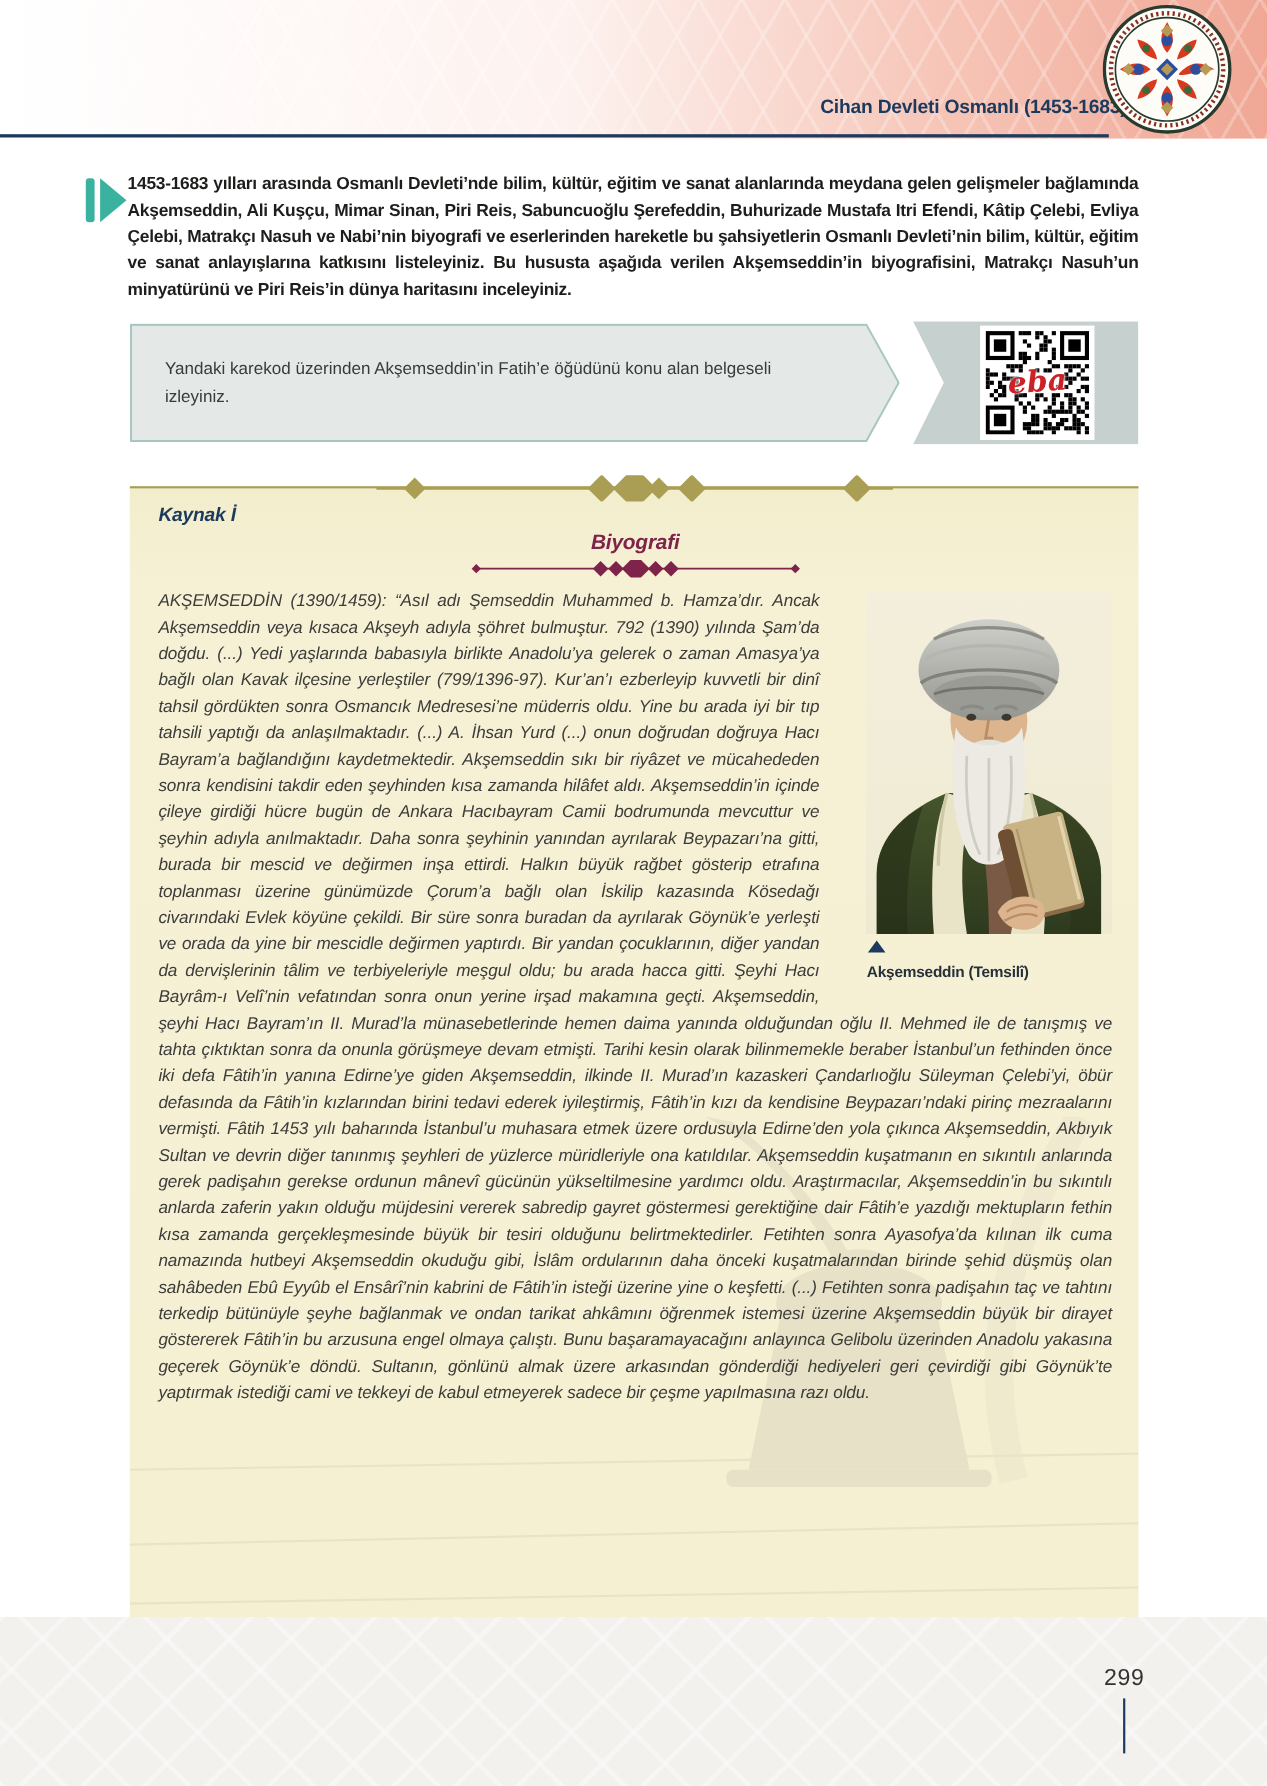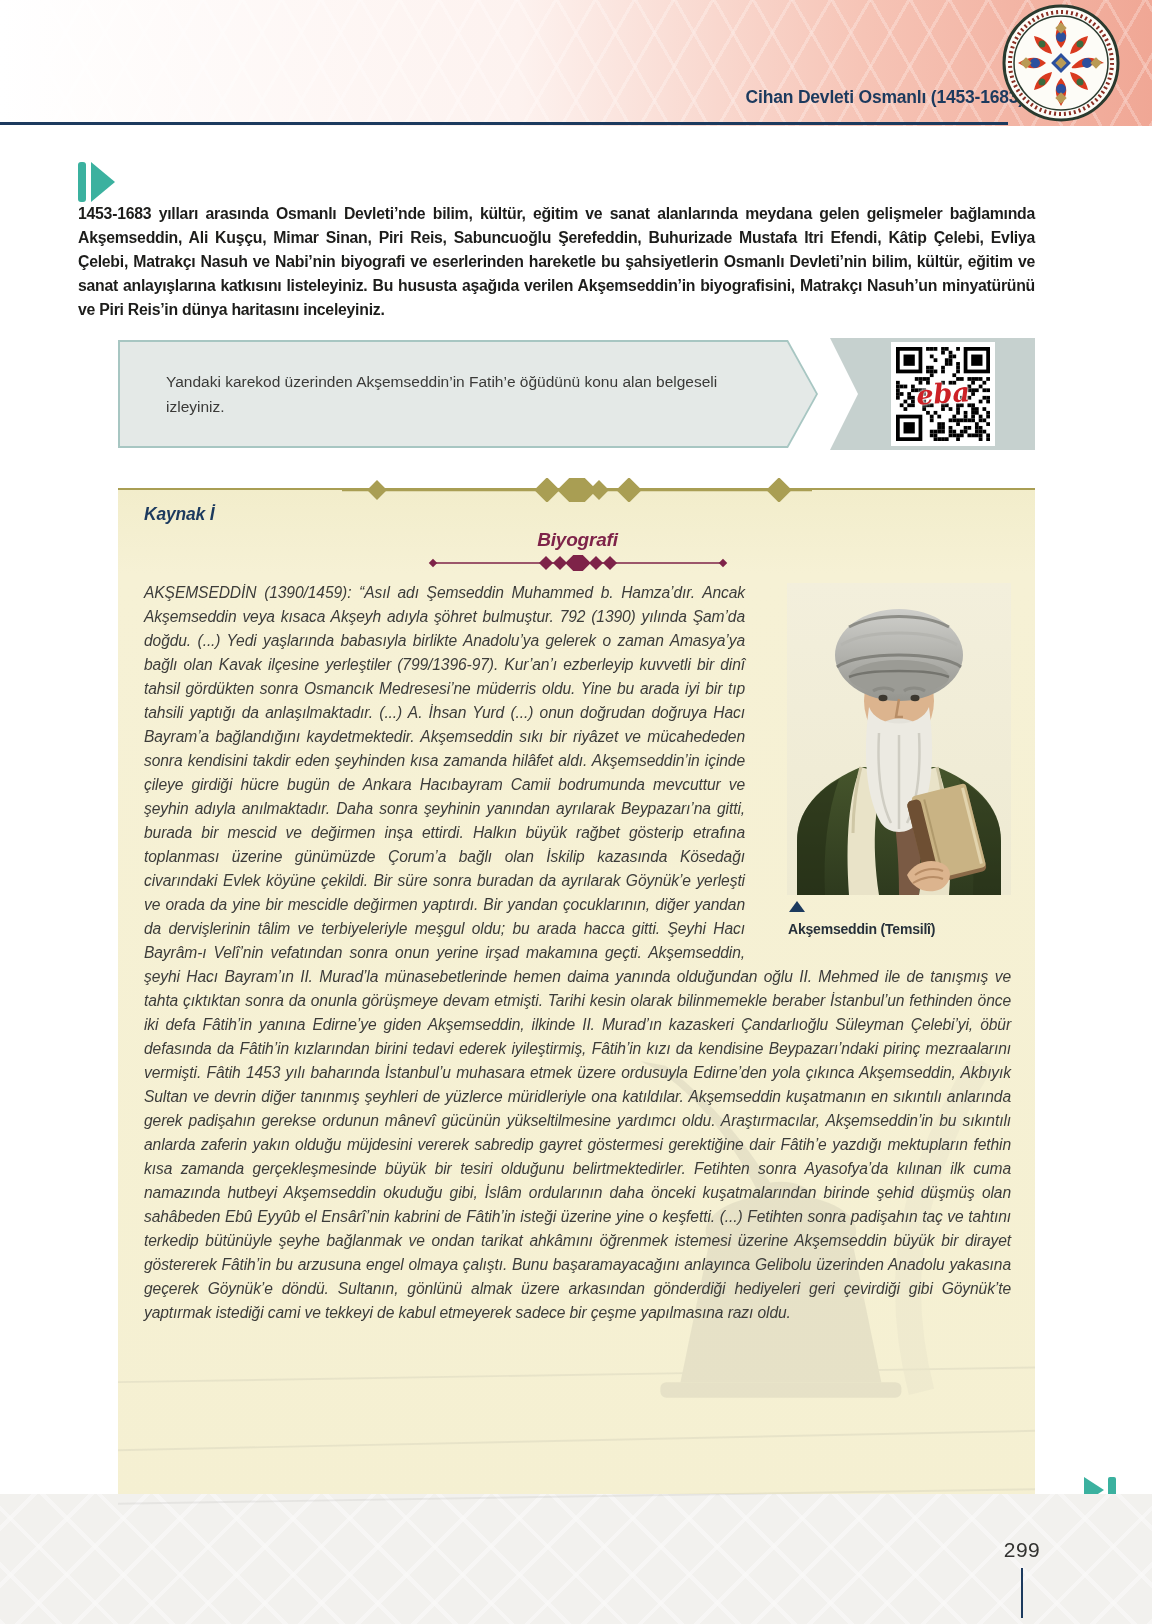--- a/index.html
+++ b/index.html
@@ -21,41 +21,41 @@
       repeating-linear-gradient(-60deg, rgba(255,255,255,.55) 0 3px, transparent 3px 34px);
   }
   .header-title {
     position:absolute; right:128px; bottom:18px;
     font-size:17.5px; font-weight:bold; color:#1c3a5e; letter-spacing:-.2px;
   }
   .header-rule { position:absolute; left:0; top:122px; width:1008px; height:3px; background:#1c3a5e; }
   .medallion { position:absolute; left:1002px; top:4px; width:118px; height:118px; }
 
   
-  .directive { display:flex; margin:30px 117px 0 78px;flex-direction:column; }
+  .directive { display:flex; margin:30px 117px 0 78px; }
   .directive-icon { flex:0 0 38px; display:flex; align-items:flex-start; gap:5px; padding-top:6px; }
   .directive-icon .bar { width:8px; height:40px; background:#3bb19f; border-radius:3px; }
   .directive-icon .tri { width:0; height:0; border-left:24px solid #3bb19f; border-top:20px solid transparent; border-bottom:20px solid transparent; }
   .directive-text {
     font-size:15.8px; font-weight:bold; line-height:24px; text-align:justify;
     letter-spacing:-.25px; color:#1d1d1b;
   }
 
   
   .qr-banner { position:relative; margin:16px 117px 0 118px; height:112px; }
   .qr-left-border {
     position:absolute; left:0; top:2px; bottom:2px; width:700px; background:#a7c6c2;
     clip-path:polygon(0 0, calc(100% - 30px) 0, 100% 50%, calc(100% - 30px) 100%, 0 100%);
   }
   .qr-left-inner {
     position:absolute; inset:2px; background:#e4e9e7;
     clip-path:polygon(0 0, calc(100% - 29px) 0, 100% 50%, calc(100% - 29px) 100%, 0 100%);
     display:flex; align-items:center;
   }
-  .qr-text { font-size:15.5px; color:#3a3a38; line-height:25px; padding:0 70px 0 46px; }
+  .qr-text { font-size:15.5px; color:#3a3a38; line-height:25px; padding:0 70px 0 30px; }
   .qr-right-panel {
     position:absolute; left:712px; right:0; top:0; bottom:0; background:#c6d1cf;
     clip-path:polygon(0 0, 100% 0, 100% 100%, 0 100%, 28px 50%);
     display:flex; align-items:center; justify-content:center;
   }
   .qr-code-wrap { position:relative; width:104px; height:104px; background:#ffffff; padding:5px; margin-left:20px; }
   .qr-code-wrap svg { width:94px; height:94px; display:block; }
   .qr-logo {
     position:absolute; left:50%; top:50%; transform:translate(-50%,-52%) rotate(-4deg);
     font-family:"DejaVu Serif", serif; font-style:italic; font-weight:bold;
@@ -89,21 +89,21 @@
 
   .watermark { position:absolute; left:0; right:0; bottom:0; top:55%; z-index:1; overflow:hidden; pointer-events:none; }
 
   
   .next-icon { position:absolute; right:36px; top:1477px; display:flex; align-items:center; gap:4px; }
   .next-icon .tri { width:0; height:0; border-left:20px solid #3bb19f; border-top:13px solid transparent; border-bottom:13px solid transparent; }
   .next-icon .bar { width:8px; height:26px; background:#3bb19f; border-radius:2px; }
 
   
   .footer {
-    position:absolute; left:0; right:0; bottom:0; height:130px; background:#f2f1ee;
+    position:absolute; left:0; right:0; bottom:0; height:154px; background:#f2f1ee;
     overflow:hidden;
   }
   .footer .pattern {
     position:absolute; inset:0; opacity:.5;
     background:
       repeating-linear-gradient(45deg, rgba(255,255,255,.8) 0 4px, transparent 4px 40px),
       repeating-linear-gradient(-45deg, rgba(255,255,255,.8) 0 4px, transparent 4px 40px);
   }
   .page-number-wrap { position:absolute; right:100px; top:44px; width:60px; text-align:center; }
   .page-number { font-size:21px; color:#323230; letter-spacing:.5px; }

